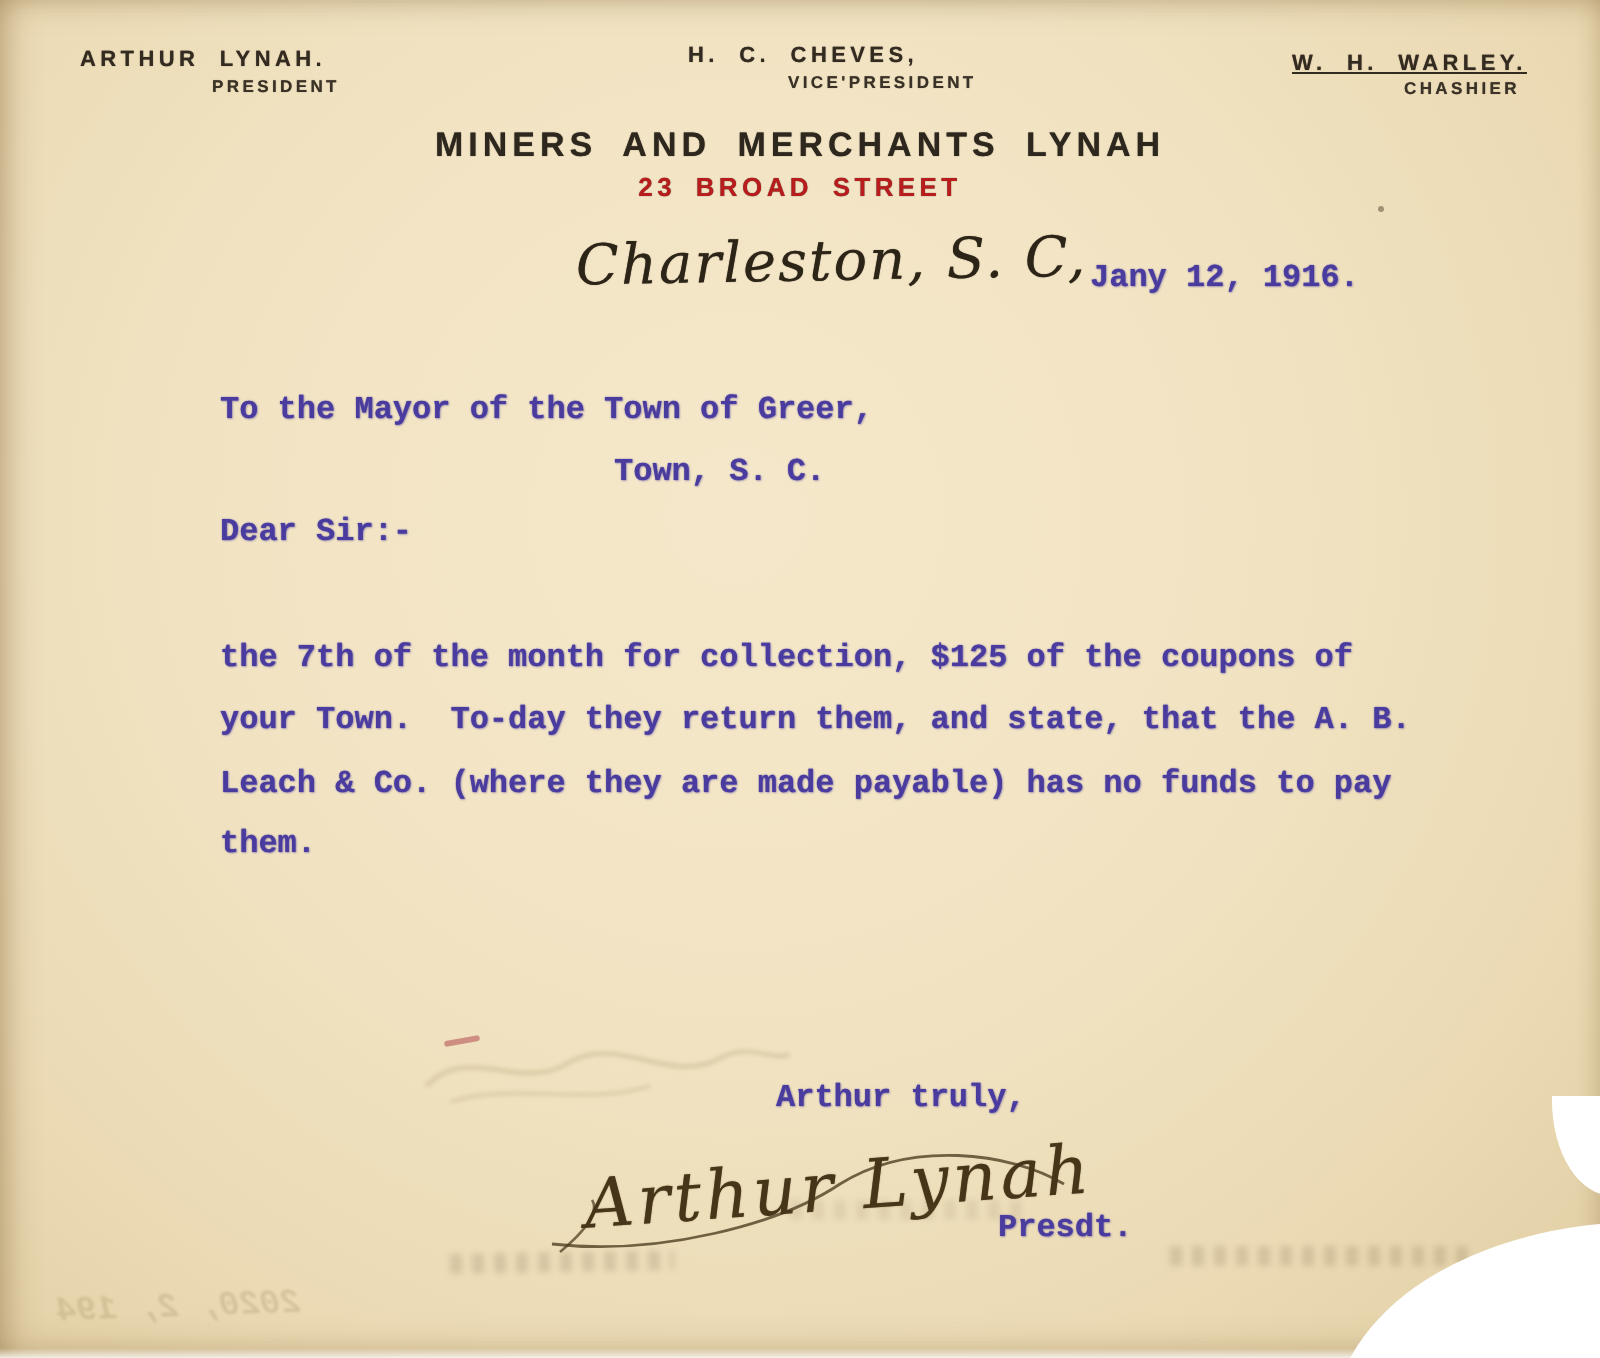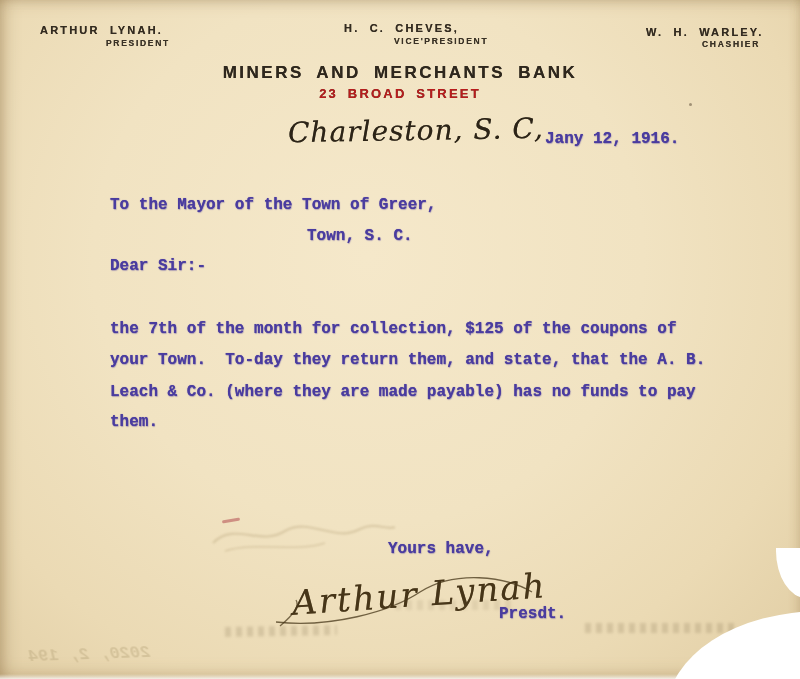--- a/index.html
+++ b/index.html
@@ -24,21 +24,21 @@
   .officer-name{
     font-weight:700;font-size:11px;letter-spacing:2.2px;word-spacing:5px;
     color:#332b20;text-shadow:0 0 .5px rgba(51,43,32,.8);white-space:pre;
   }
   .officer-title{
     font-weight:700;font-size:8.5px;letter-spacing:1.7px;
     color:#3a3226;text-shadow:0 0 .4px rgba(58,50,38,.8);white-space:pre;
   }
   #on1{left:40px;top:24px;} #ot1{left:106px;top:38px;}
   #on2{left:344px;top:22px;} #ot2{left:394px;top:36px;}
-  #on3{left:646px;top:26px;} #ot3{left:702px;top:39px;}
+  #on3{left:646px;top:26px;text-decoration:underline;} #ot3{left:702px;top:39px;}
 
   .bank-name{
     left:0;right:0;top:63px;text-align:center;
     font-weight:700;font-size:17px;letter-spacing:2.5px;word-spacing:6px;
     color:#2e271d;text-shadow:0 0 .5px rgba(46,39,29,.85);
   }
   .street{
     left:0;right:0;top:86px;text-align:center;
     font-weight:700;font-size:13px;letter-spacing:2.2px;word-spacing:4px;
     color:#b91c1c;text-shadow:0 0 .5px rgba(46,39,29,.85);
@@ -116,36 +116,36 @@
 <div class="page">
   <div class="paper abs" style="inset:0;"></div>
 
   <span class="abs officer-name" id="on1">ARTHUR LYNAH.</span>
   <span class="abs officer-title" id="ot1">PRESIDENT</span>
   <span class="abs officer-name" id="on2">H. C. CHEVES,</span>
   <span class="abs officer-title" id="ot2">VICE'PRESIDENT</span>
   <span class="abs officer-name" id="on3">W. H. WARLEY.</span>
   <span class="abs officer-title" id="ot3">CHASHIER</span>
 
-  <div class="abs bank-name">MINERS AND MERCHANTS BANK</div>
+  <div class="abs bank-name">MINERS AND MERCHANTS LYNAH</div>
   <div class="abs street">23 BROAD STREET</div>
 
   <span class="abs dateline-place">Charleston, S. C,</span>
   <span class="abs typed" id="t-date">Jany 12, 1916.</span>
 
   <span class="abs typed" id="t-rcp1">To the Mayor of the Town of Greer,</span>
   <span class="abs typed" id="t-rcp2">Town, S. C.</span>
   <span class="abs typed" id="t-sal">Dear Sir:-</span>
 
   <span class="abs typed" id="t-p1l2">the 7th of the month for collection, $125 of the coupons of</span>
   <span class="abs typed" id="t-p1l3">your Town.  To-day they return them, and state, that the A. B.</span>
   <span class="abs typed" id="t-p1l4">Leach &amp; Co. (where they are made payable) has no funds to pay</span>
   <span class="abs typed" id="t-p1l5">them.</span>
 
-  <span class="abs typed" id="t-close">Yours have,</span>
+  <span class="abs typed" id="t-close">Arthur truly,</span>
 
   <svg class="abs sig-flourish" viewBox="0 0 270 75">
     <path d="M6,60 C60,66 120,50 150,30 C185,8 235,14 262,30" fill="none" stroke="#463518" stroke-width="1.4" opacity="0.75"></path>
     <path d="M10,64 C22,54 30,44 26,38" fill="none" stroke="#463518" stroke-width="1.3" opacity="0.7"></path>
   </svg>
   <span class="abs signature">Arthur Lynah</span>
   <span class="abs typed" id="t-title">Presdt.</span>
 
   <svg class="abs ghost-squiggle" viewBox="0 0 195 44">
     <path d="M8,30 C30,8 55,34 80,18 C105,4 130,30 155,16 C170,8 182,18 190,14" fill="none" stroke="#a08a5e" stroke-width="2.2"></path>

